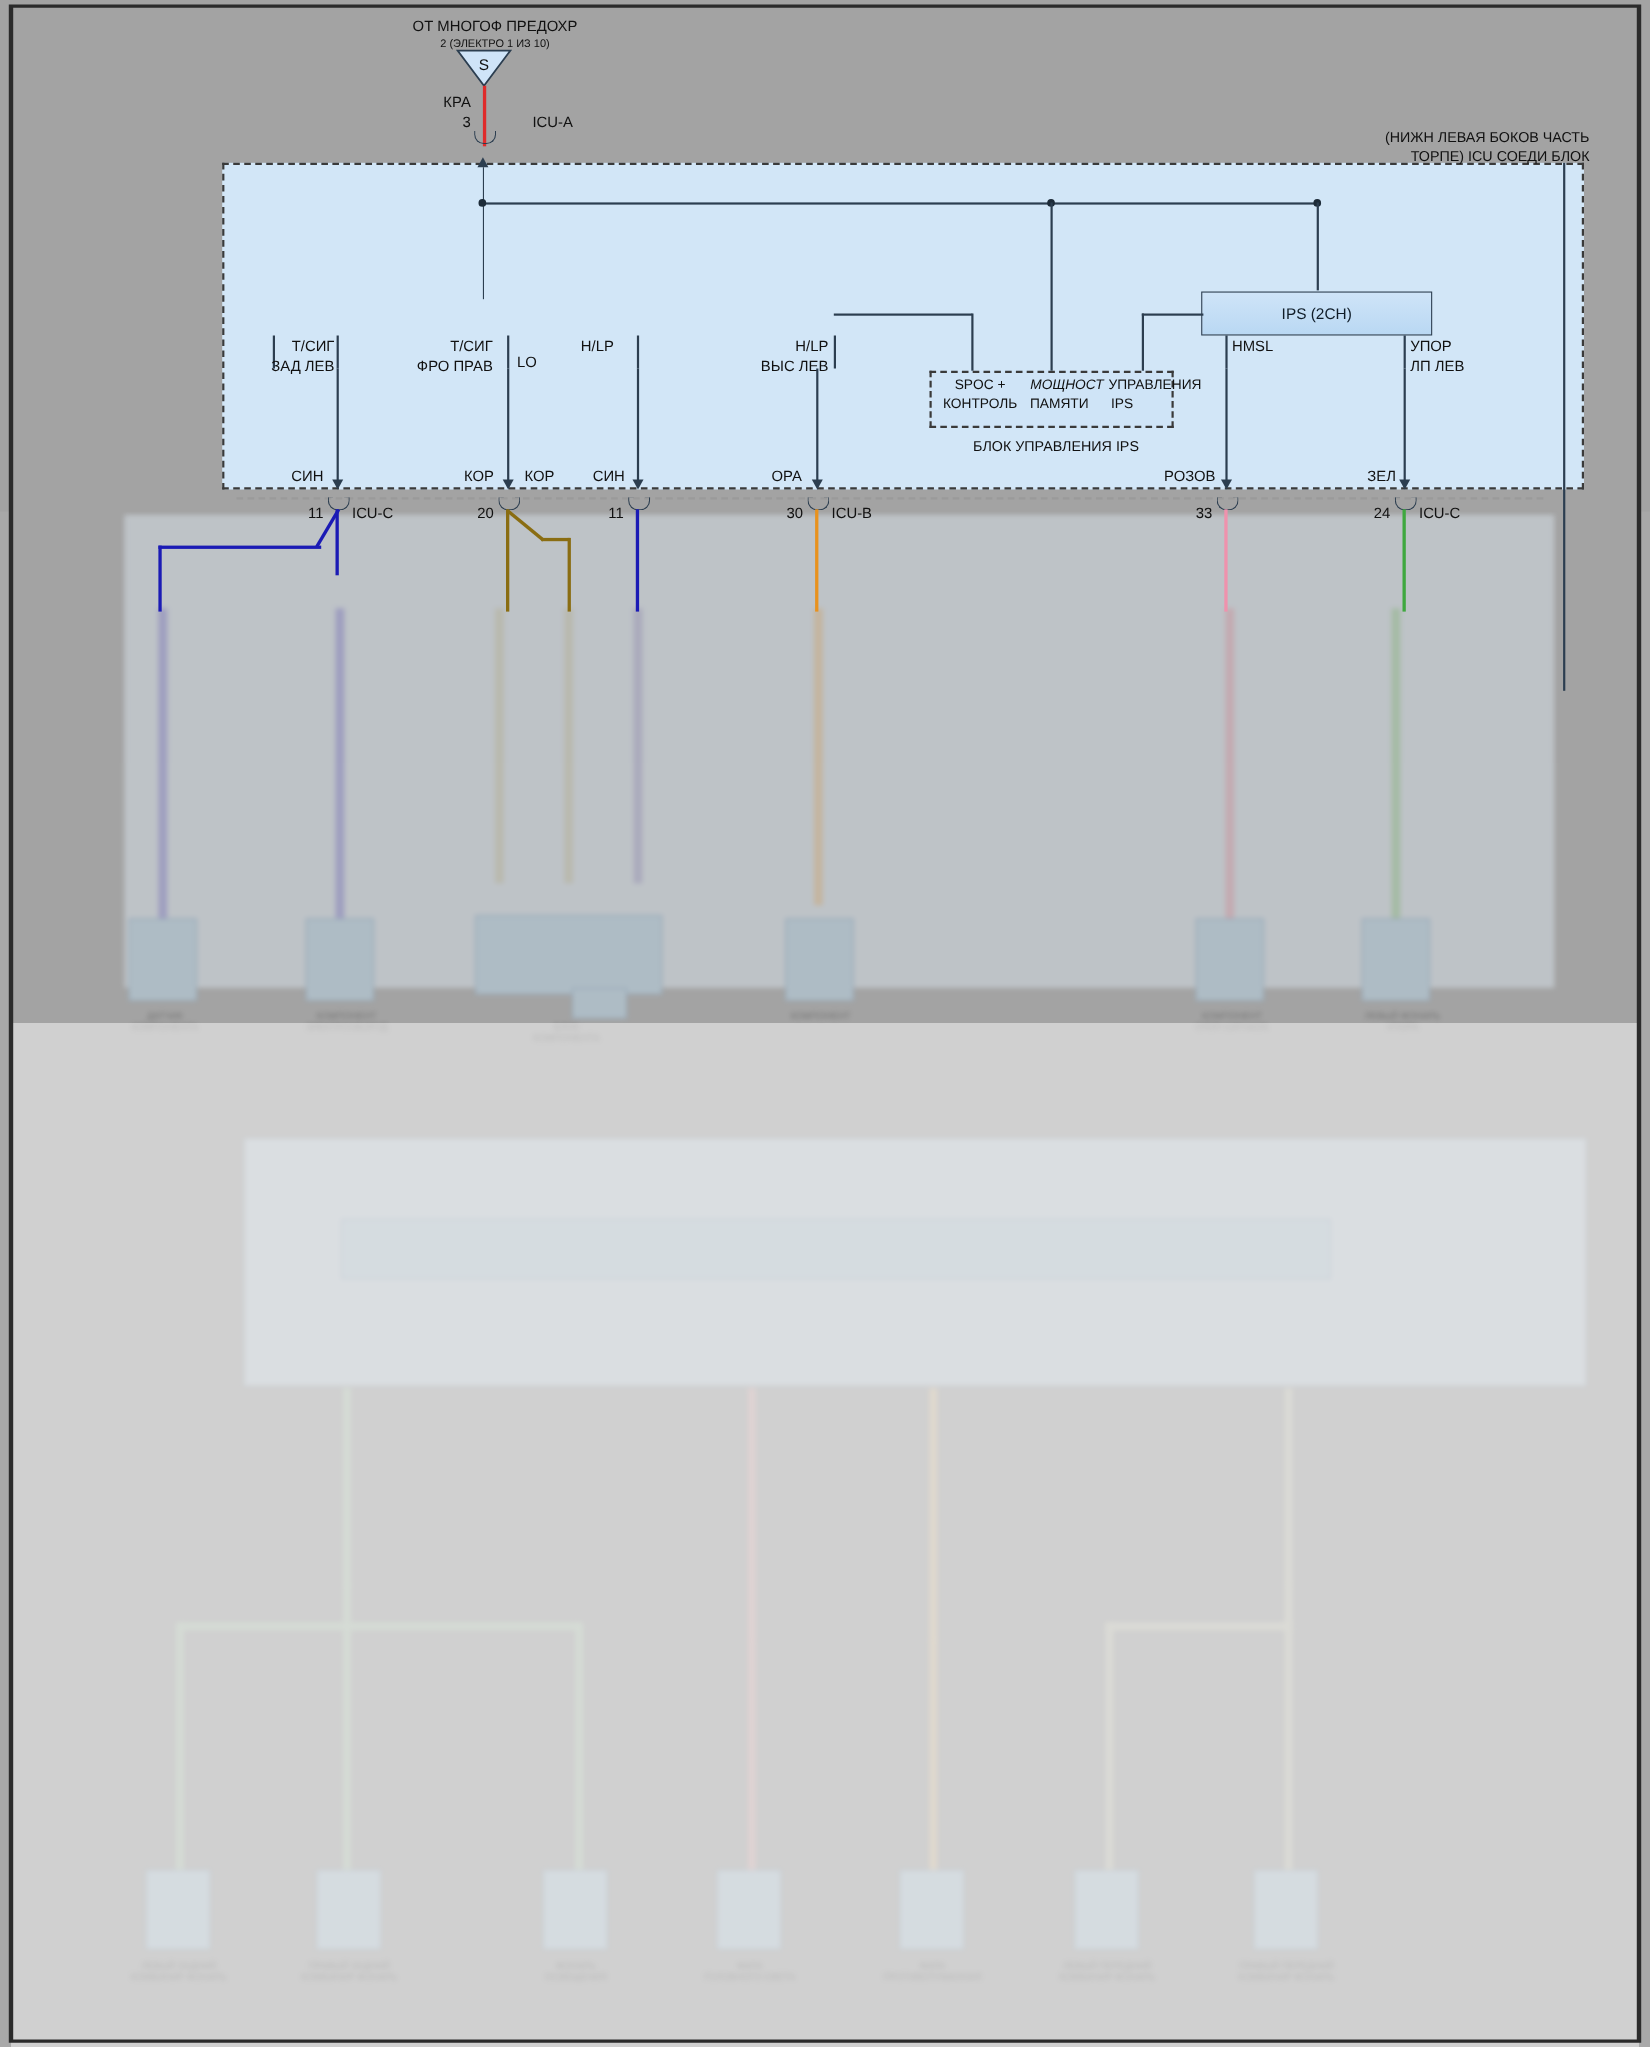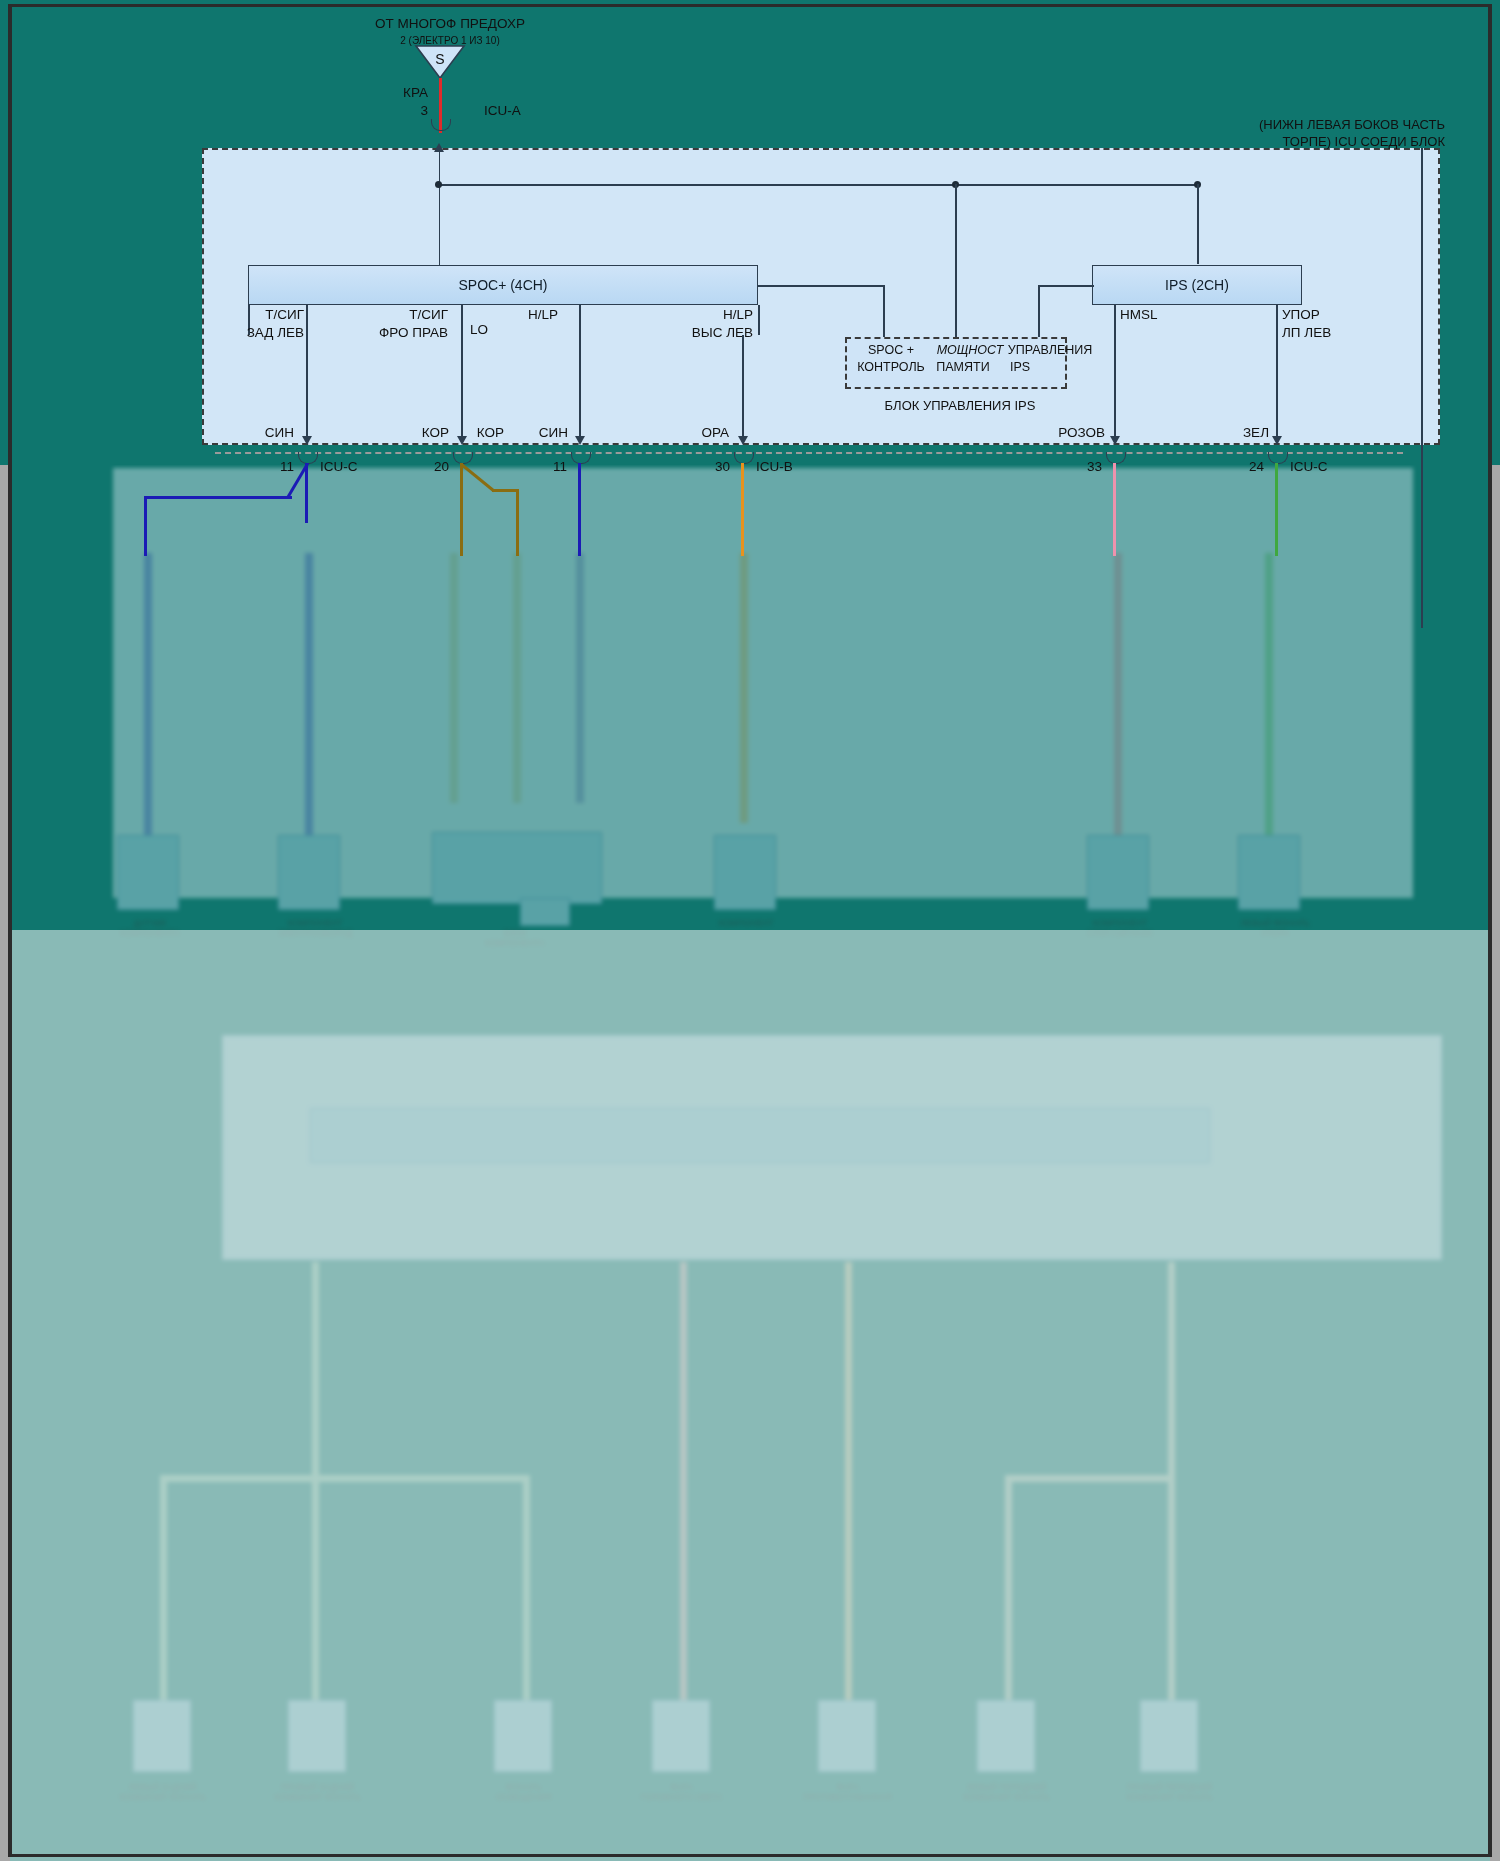--- a/index.html
+++ b/index.html
@@ -1,21 +1,21 @@
 <!DOCTYPE html>
 <html><head>
 <meta charset="utf-8">
 <title>Wiring Diagram</title>
 <style>
   html,body{margin:0;padding:0;background:#ffffff;}
   body{font-family:"Liberation Sans","DejaVu Sans",sans-serif;}
   #page{
     position:relative;
     width:1500px;height:1861px;
-    background:#0f766e;
+    background:#a3a3a3;
     overflow:hidden;
   }
   
   #doc-frame{
     position:absolute;left:8px;top:4px;width:1484px;height:1853px;
     border-left:4px solid #2b2b2b;
     border-top:3px solid #2b2b2b;
     border-right:4px solid #2b2b2b;
     border-bottom:3px solid #2b2b2b;
     box-sizing:border-box;
@@ -205,23 +205,20 @@
     <div class="arrowup" style="left:434px;top:143px;"></div>
 
     <div class="vline" style="left:438.5px;top:152px;height:120px;"></div>
     <div class="hline" style="left:438px;top:184px;width:760px;"></div>
     <div class="dot" style="left:435px;top:181px;"></div>
     <div class="dot" style="left:952px;top:181px;"></div>
     <div class="dot" style="left:1194px;top:181px;"></div>
     <div class="vline" style="left:955px;top:184px;height:162px;"></div>
     <div class="vline" style="left:1197px;top:184px;height:80px;"></div>
 
-    <div class="modbox" style="left:248px;top:265px;width:510px;height:40px;">
-      <span>SPOC+ (4CH)</span>
-    </div>
 
     <div class="vline" style="left:248px;top:305px;height:30px;"></div>
     <div class="vline" style="left:306px;top:305px;height:30px;"></div>
     <div class="vline" style="left:461px;top:305px;height:30px;"></div>
     <div class="vline" style="left:579px;top:305px;height:30px;"></div>
     <div class="vline" style="left:758px;top:305px;height:30px;"></div>
 
     <div class="txt r" style="left:186px;top:307px;width:118px;">Т/СИГ</div>
     <div class="txt r" style="left:186px;top:325px;width:118px;">ЗАД ЛЕВ</div>
 

